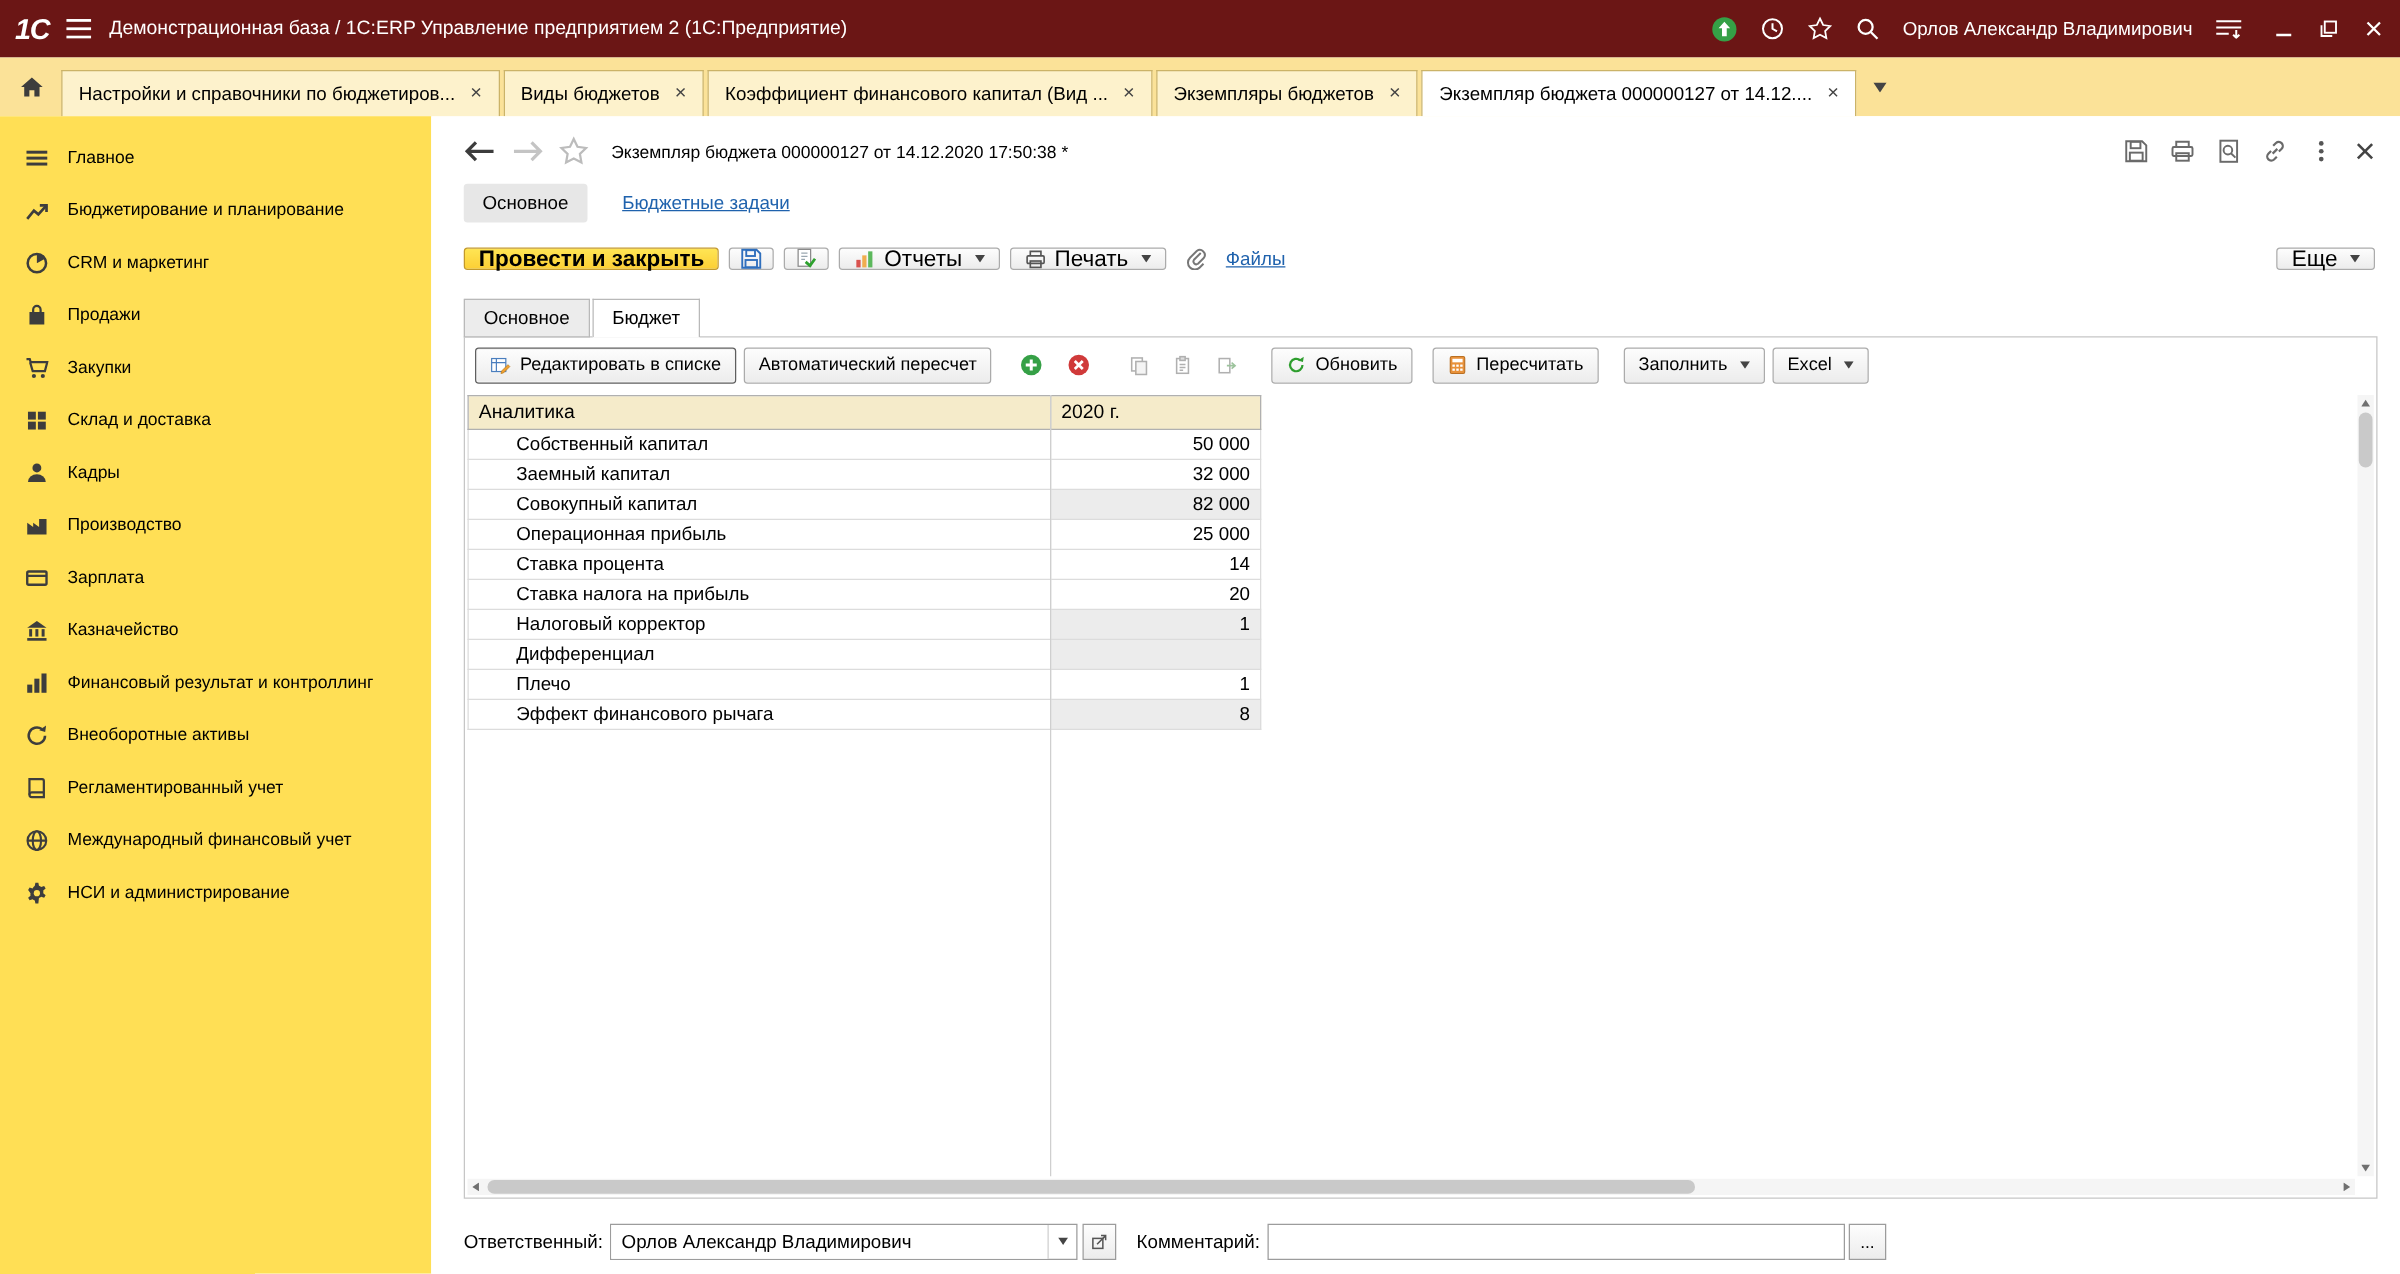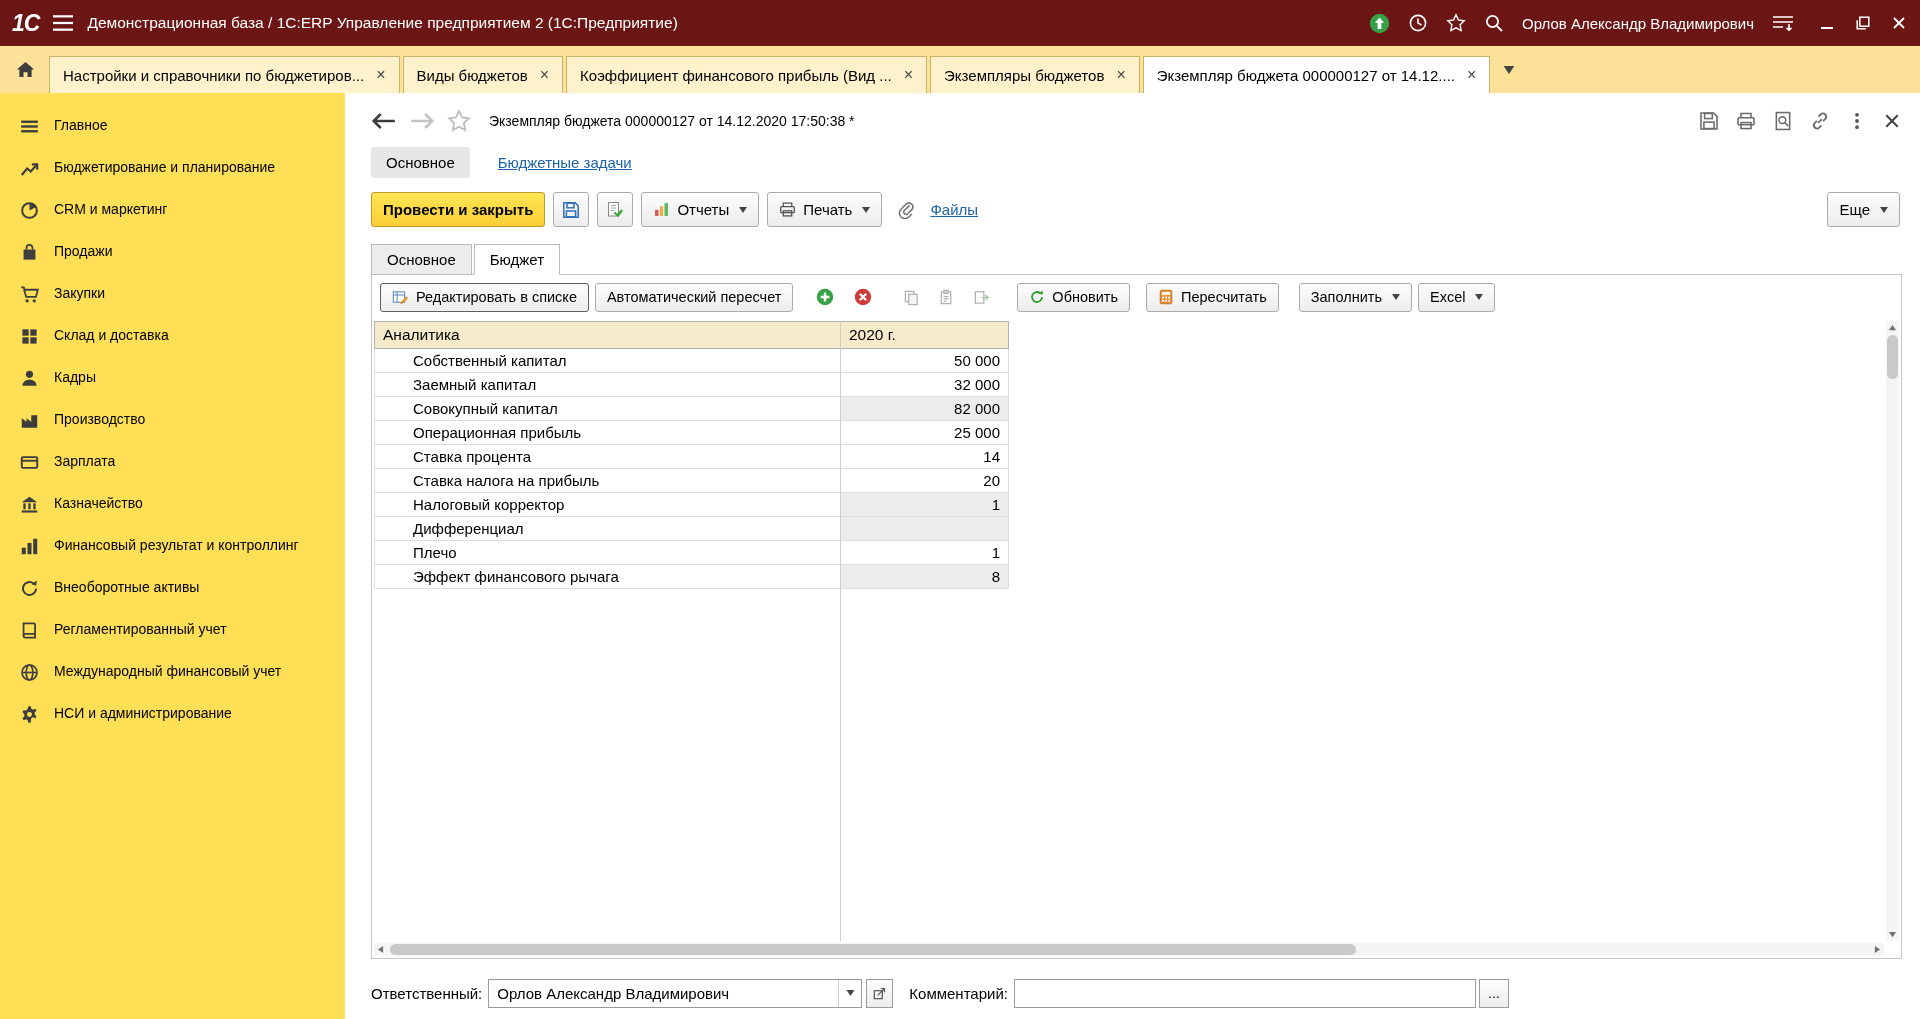--- a/index.html
+++ b/index.html
@@ -45,21 +45,21 @@
   .form-title { font-size:14px; font-weight:400; margin:0 6px; white-space:nowrap; }
   .header-icons { margin-left:auto; display:flex; gap:17px; align-items:center; }
   .hic { width:20px; height:20px; cursor:pointer; }
 
   .nav-tabs { display:flex; align-items:center; gap:28px; padding:10px 26px 6px 26px; }
   .nav-pill { background:#e7e7e7; padding:7px 15px; border-radius:3px; cursor:pointer; }
   .nav-link { color:#1f62ad; text-decoration:underline; cursor:pointer; }
 
   .cmd-bar { display:flex; align-items:center; gap:8px; padding:8px 20px 8px 26px; }
   .btn { display:inline-flex; align-items:center; gap:7px; background:linear-gradient(#fdfdfd,#ececec);
-         border:1px solid #ababab; border-radius:3px; height:35px; padding:0 11px; font-size:15px; cursor:pointer; white-space:nowrap; }
+         border:1px solid #ababab; border-radius:3px; height:18px; padding:0 11px; font-size:18px; cursor:pointer; white-space:nowrap; }
   .btn-primary { background:linear-gradient(#ffe554,#fccf35); border-color:#c3992b; font-weight:bold; }
   .btn-ico { width:36px; justify-content:center; padding:0; }
   .caret { width:8px; height:6px; margin-left:3px; }
   .flat { border:none; background:none; width:32px; height:30px; display:flex; align-items:center; justify-content:center; cursor:pointer; }
   .link { color:#1f62ad; text-decoration:underline; cursor:pointer; }
   .spacer { flex:1; }
 
   .page-tabs { display:flex; padding:8px 0 0 26px; }
   .ptab { padding:6px 15px; border:1px solid #b9b9b9; background:#ececec; font-size:15px; cursor:pointer; position:relative; top:1px; margin-right:2px; }
   .ptab.active { background:#fff; border-bottom-color:#fff; z-index:2; }
@@ -174,21 +174,21 @@
       </span>
     <div class="tab">
       <span>Настройки и справочники по бюджетиров...</span>
       <span class="tab-x">×</span>
     </div>
     <div class="tab">
       <span>Виды  бюджетов</span>
       <span class="tab-x">×</span>
     </div>
     <div class="tab">
-      <span>Коэффициент финансового прибыль (Вид ...</span>
+      <span>Коэффициент финансового капитал (Вид ...</span>
       <span class="tab-x">×</span>
     </div>
     <div class="tab">
       <span>Экземпляры бюджетов</span>
       <span class="tab-x">×</span>
     </div>
     <div class="tab active">
       <span>Экземпляр бюджета 000000127 от 14.12....</span>
       <span class="tab-x">×</span>
     </div>

